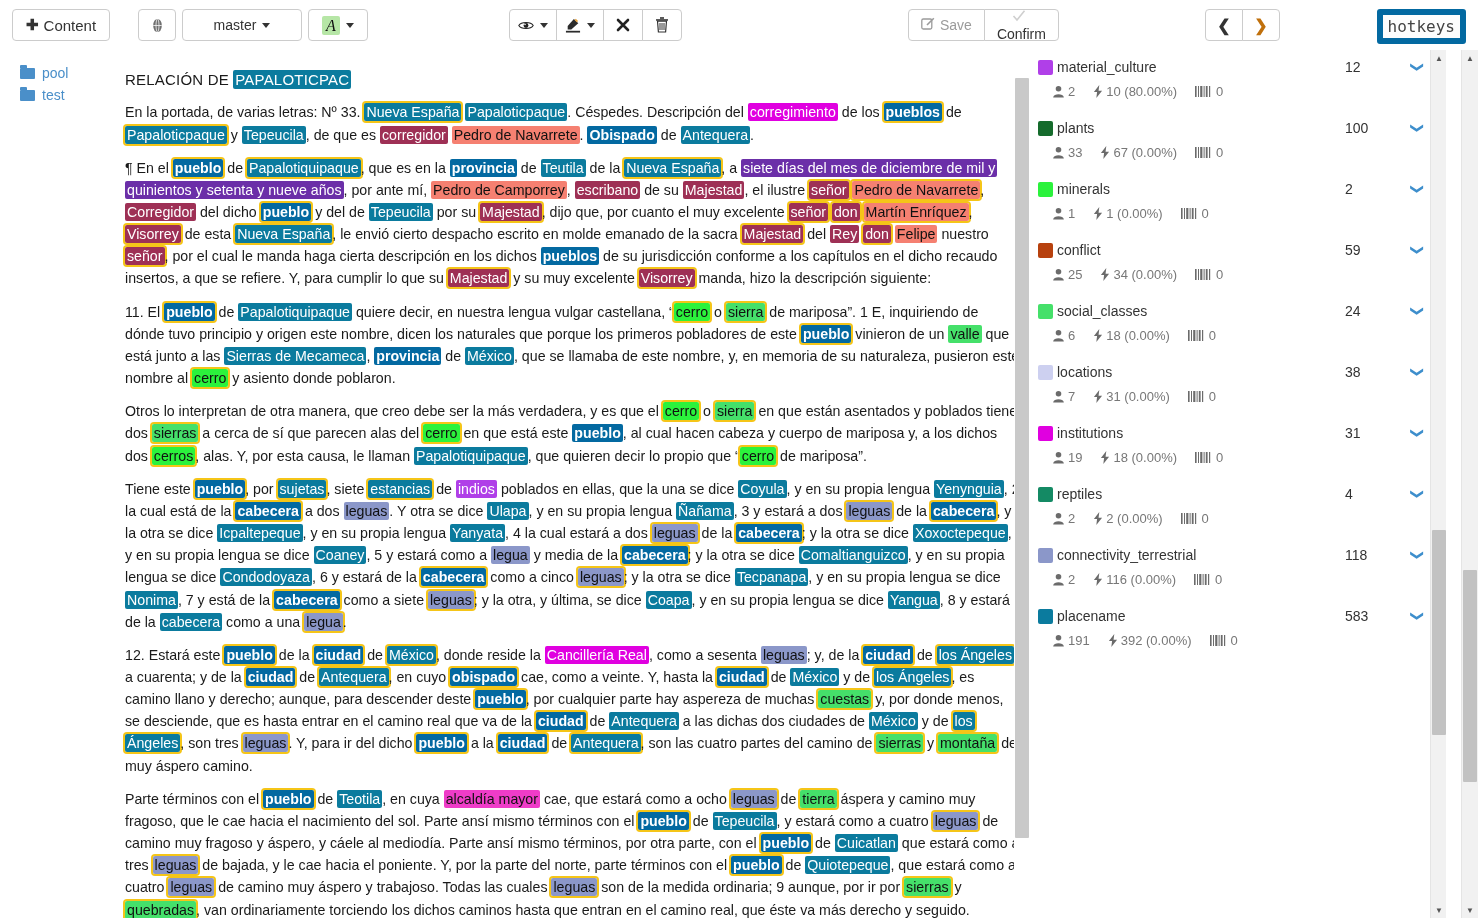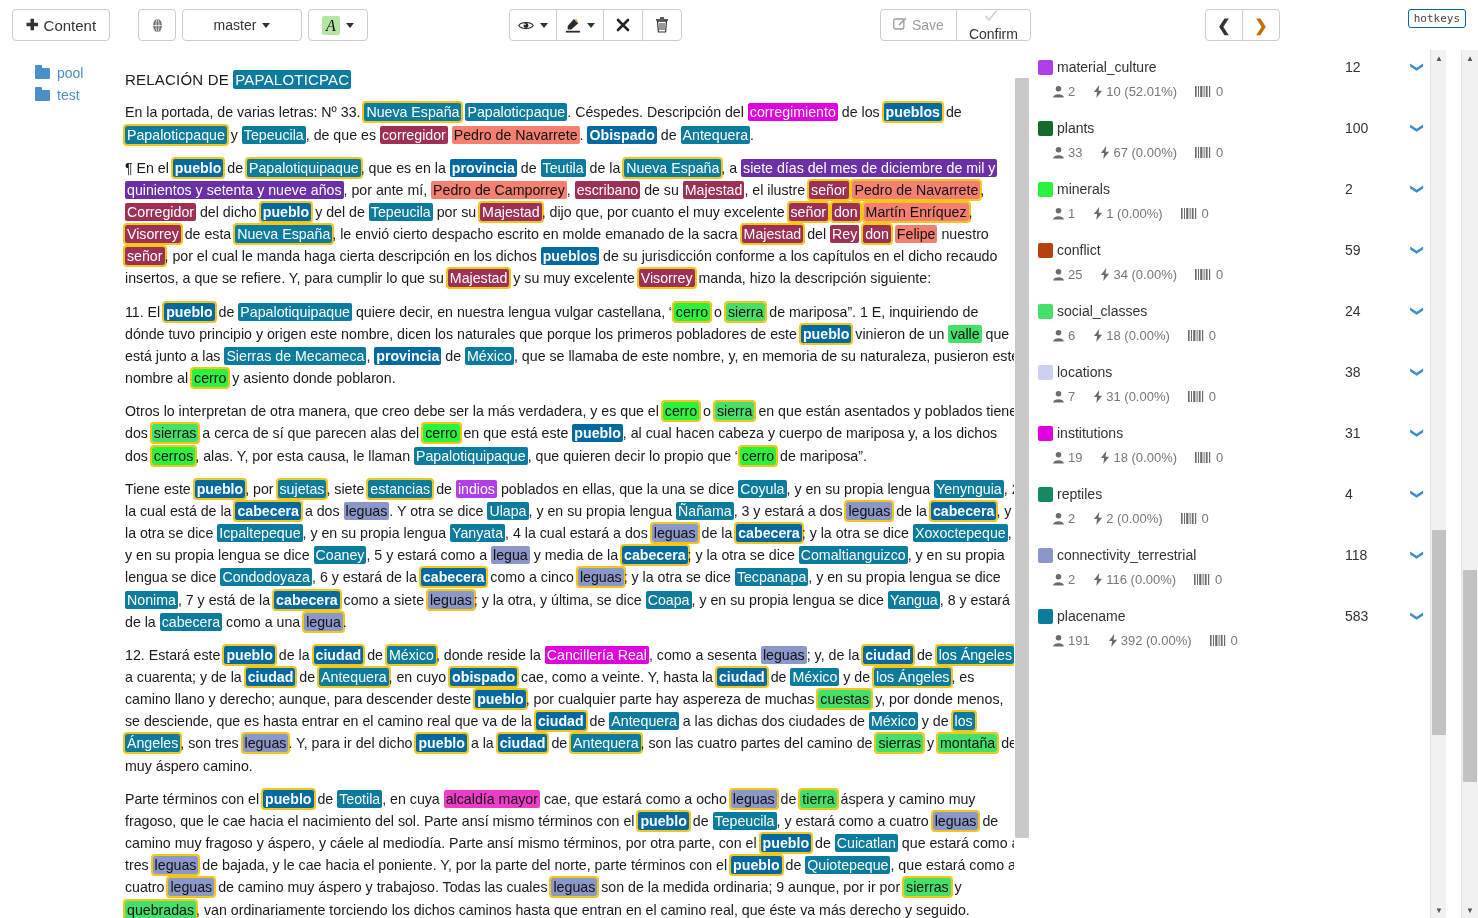--- a/index.html
+++ b/index.html
@@ -52,36 +52,36 @@
     font-size: 16px;
     padding: 0 4px;
     line-height: 19px;
     border-radius: 2px;
   }
 
   #grp-mid { position: absolute; left: 509px; top: 9px; }
   #grp-mid .btn { width: 48px; padding: 0; }
   #grp-mid .btn.nosplit { width: 40px; }
 
-  #grp-save { position: absolute; left: 880px; top: 9px; }
+  #grp-save { position: absolute; left: 908px; top: 9px; }
   #grp-save .btn { color: #9b9b9b; padding: 0 12px; font-size: 14px; }
   #grp-save .btn .ic { margin-right: 5px; }
   #grp-save .btn.active { color: #333; flex-direction: column; }
 
   #grp-nav { position: absolute; left: 1205px; top: 9px; }
   #grp-nav .btn { width: 38px; padding: 0; font-size: 16px; font-weight: bold; }
   #grp-nav .btn.fwd { color: #c0700c; }
 
   #hotkeys {
     position: absolute; right: 12px; top: 9px;
-    border: 1px solid #0369a1; border-radius: 3px;
+    border: 6px solid #0369a1; border-radius: 3px;
     background: #fdfdfd;
     color: #444;
     font-family: "DejaVu Sans Mono", monospace;
-    font-size: 11px;
+    font-size: 16px;
     padding: 2px 5px;
   }
 
   .caret {
     display: inline-block;
     width: 0; height: 0;
     border-left: 4px solid transparent;
     border-right: 4px solid transparent;
     border-top: 5px solid #333;
     margin-left: 6px;
@@ -93,21 +93,20 @@
     width: 1478px;
     height: 868px;
   }
 
   
   #sidebar {
     position: absolute; left: 0; top: 0;
     width: 113px; height: 868px;
     background: #fff;
     padding-top: 12px;
-    padding-left: 15px;
   }
   .tree-item {
     display: flex; align-items: center;
     padding: 3px 0 3px 20px;
     color: #4a8fc9;
     font-size: 14px;
     cursor: pointer;
   }
   .folder-ic {
     display: inline-block;
@@ -390,21 +389,21 @@
               </svg>
             </span>
             <span>2</span>
           </span>
           <span class="stat">
             <span class="glyph">
               <svg width="10" height="13" viewBox="0 0 10 14">
                 <path d="M6.4 0 L0.6 7.6 H4 L3.2 14 L9.4 6.1 H5.6 Z" fill="#6b6b6b"></path>
               </svg>
             </span>
-            <span>10 (52.01%)</span>
+            <span>10 (80.00%)</span>
           </span>
           <span class="stat">
             <span class="glyph">
               <svg width="18" height="12" viewBox="0 0 18 12">
                 <rect x="0" y="0" width="1.6" height="11" fill="#6b6b6b"></rect>
                 <rect x="3" y="0" width="1" height="11" fill="#6b6b6b"></rect>
                 <rect x="5.2" y="0" width="2.2" height="11" fill="#6b6b6b"></rect>
                 <rect x="8.6" y="0" width="1" height="11" fill="#6b6b6b"></rect>
                 <rect x="10.8" y="0" width="1.8" height="11" fill="#6b6b6b"></rect>
                 <rect x="14" y="0" width="1.2" height="11" fill="#6b6b6b"></rect>

